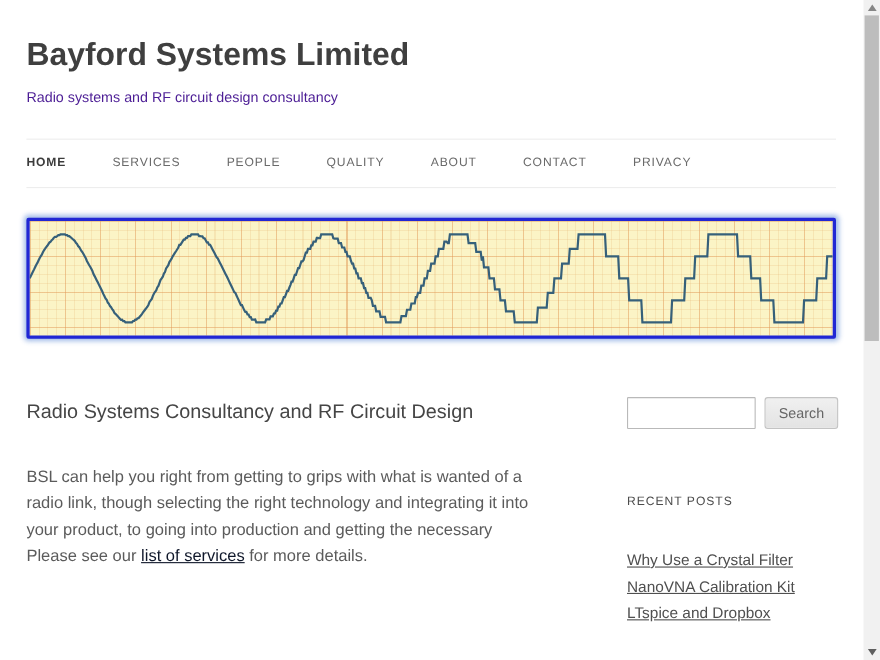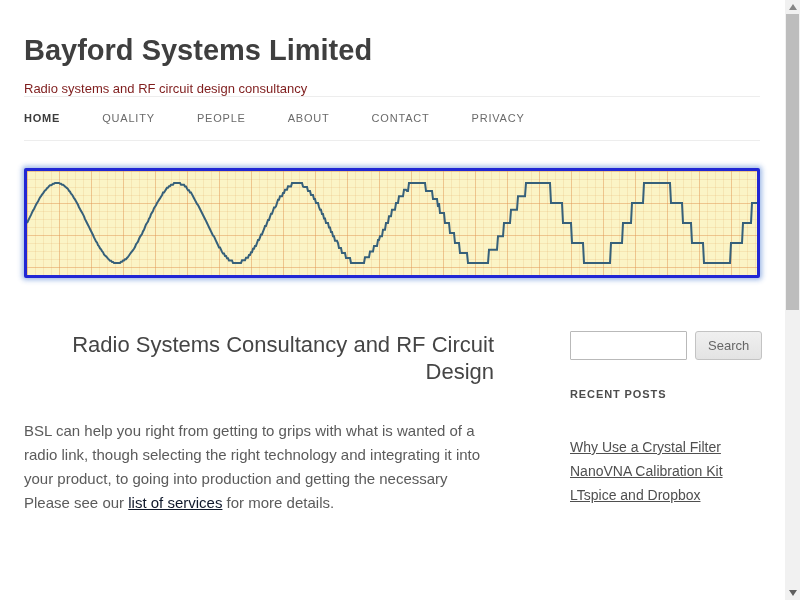--- a/index.html
+++ b/index.html
@@ -3,24 +3,24 @@
 <meta charset="utf-8">
 <style>
   * { margin:0; padding:0; box-sizing:border-box; }
   html,body { width:800px; height:600px; overflow:hidden; background:#ffffff;
               font-family:"Liberation Sans", sans-serif; }
   .viewport { position:relative; width:800px; height:600px; overflow:hidden; background:#fff; }
   .page { width:736px; margin-left:24px; }
 
   
   .site-title { margin-top:34px; font-size:29px; font-weight:bold; color:#3f3f3f; letter-spacing:0; }
-  .site-tagline { margin-top:14px; font-size:13px; color:#7f1d1d; }
+  .site-tagline { margin-top:14px; font-size:13px; color:#4c1d95; }
 
   
-  .main-nav { border-top:1px solid #ededed; border-bottom:1px solid #ededed; }
+  .main-nav { margin-top:30px; border-top:1px solid #ededed; border-bottom:1px solid #ededed; }
   .nav-row { display:flex; column-gap:42px; }
   .nav-item { display:inline-block; padding:15px 0; font-size:11px; line-height:13px;
               letter-spacing:0.8px; color:#6a6a6a; text-decoration:none; cursor:pointer; }
   .nav-item.active { color:#3c3c3c; font-weight:bold; }
 
   
   .banner { margin-top:27px; width:736px; height:110px;
             border:3px solid #2127d4; border-radius:2px;
             box-shadow:0 0 5px 2px rgba(150,178,228,0.9);
             background-color:#fbf4c6;
@@ -30,35 +30,35 @@
               repeating-linear-gradient(to right,  rgba(228,176,110,0.22) 0 1px, transparent 1px 8px),
               repeating-linear-gradient(to bottom, rgba(228,176,110,0.22) 0 1px, transparent 1px 8px);
             }
   .banner svg { display:block; width:730px; height:104px; }
 
   
   .content-row { display:flex; margin-top:53px; }
   .main-col { width:520px; }
   .side-col { width:190px; margin-left:auto; }
 
-  .page-title { font-size:22px; line-height:27px; font-weight:normal; color:#454545;
-                max-width:470px;text-align:right; }
+  .page-title { font-size:18px; line-height:27px; font-weight:normal; color:#454545;
+                max-width:470px; }
   .intro { margin-top:34px; font-size:15px; line-height:24px; color:#5b5b5b; }
   .intro span { display:block; }
   .services-line { font-size:15px; line-height:24px; color:#5b5b5b; }
   .services-link { color:#0f172a; text-decoration:underline; cursor:pointer; }
 
   
   .search-form { display:flex; align-items:flex-start; }
   .search-input { width:117px; height:29px; border:1px solid #b9b9b9; border-radius:1px;
                   padding:0 6px; font-size:13px; color:#444; background:#fff; outline:none; }
   .search-button { margin-left:8px; padding:6px 12px; font-size:13px; color:#666666;
                    background:linear-gradient(#f0f0f0,#e3e3e3); border:1px solid #c3c3c3;
                    border-radius:3px; cursor:pointer; font-family:"Liberation Sans",sans-serif; }
-  .widget-title { margin-top:28px; font-size:11px; font-weight:bold; letter-spacing:0.9px;
+  .widget-title { margin-top:60px; font-size:11px; font-weight:normal; letter-spacing:0.9px;
                   color:#4c4c4c; }
   .post-list { margin-top:35px; list-style:none; }
   .post-list a { display:block; font-size:14px; line-height:24px; color:#4f4f4f;
                  text-decoration:underline; cursor:pointer; }
 
   
   .scrollbar { position:absolute; top:0; right:0; width:15px; height:600px; background:#f1f1f1; }
   .scroll-btn { position:absolute; left:0; width:15px; height:14px; display:flex;
                 align-items:center; justify-content:center; cursor:pointer; }
   .scroll-btn.up { top:0; } .scroll-btn.down { bottom:0; }
@@ -76,22 +76,23 @@
   <div class="page">
 
     <header>
       <h1 class="site-title">Bayford Systems Limited</h1>
       <div class="site-tagline">Radio systems and RF circuit design consultancy</div>
     </header>
 
     <nav class="main-nav">
       <div class="nav-row">
         <a class="nav-item active">HOME</a>
+        <a class="nav-item">SERVICES</a>
+        <a class="nav-item">PEOPLE</a>
         <a class="nav-item">QUALITY</a>
-        <a class="nav-item">PEOPLE</a>
         <a class="nav-item">ABOUT</a>
         <a class="nav-item">CONTACT</a>
         <a class="nav-item">PRIVACY</a>
       </div>
     </nav>
 
     <div class="banner">
       <svg viewBox="0 0 730 104" preserveAspectRatio="none">
         <path id="wave-path" fill="none" stroke="#36607a" stroke-width="2" d="M0 52.0L1 50.0L2 47.9L3 45.9L4 43.9L5 41.7L6 39.6L7 38.0L8 35.9L9 33.8L10 32.0L11 30.6L12 28.4L13 26.5L14 25.1L15 23.6L16 22.4L17 20.9L18 19.4L19 18.8L20 17.3L21 16.5L22 15.1L23 14.3L24 14.3L25 13.6L26 12.8L27 12.8L28 12.0L29 12.0L30 12.0L31 12.0L32 12.0L33 12.8L34 12.8L35 13.7L36 13.7L37 14.5L38 15.4L39 16.3L40 17.1L41 18.1L42 19.8L43 20.7L44 22.7L45 23.6L46 25.3L47 27.1L48 28.4L49 30.2L50 32.0L51 33.8L52 36.2L53 38.0L54 39.9L55 41.5L56 43.4L57 45.3L58 48.2L59 50.0L60 52.0L61 54.0L62 55.9L63 58.0L64 60.0L65 62.0L66 64.0L67 66.4L68 68.4L69 70.5L70 71.5L71 74.1L72 75.2L73 77.3L74 78.3L75 80.1L76 81.2L77 83.4L78 84.4L79 85.3L80 86.4L81 87.6L82 88.7L83 89.8L84 89.7L85 90.9L86 90.9L87 92.0L88 92.0L89 92.0L90 92.0L91 92.0L92 92.0L93 92.0L94 90.8L95 90.8L96 89.6L97 89.6L98 88.3L99 88.3L100 87.0L101 85.8L102 84.5L103 83.0L104 81.7L105 80.4L106 79.1L107 77.8L108 76.0L109 73.3L110 72.0L111 70.7L112 68.0L113 65.8L114 64.4L115 63.0L116 60.3L117 58.9L118 56.1L119 53.4L120 52.0L121 50.6L122 47.7L123 46.3L124 43.1L125 41.6L126 40.1L127 37.2L128 35.7L129 34.2L130 32.0L131 30.5L132 28.9L133 27.4L134 25.8L135 24.3L136 21.6L137 21.6L138 20.0L139 18.4L140 16.8L141 16.8L142 15.2L143 15.3L144 13.7L145 13.7L146 13.7L147 12.0L148 12.0L149 12.0L150 12.0L151 12.0L152 12.0L153 12.0L154 13.7L155 13.7L156 13.8L157 13.8L158 15.6L159 15.6L160 17.5L161 19.3L162 19.3L163 21.5L164 21.5L165 23.4L166 25.3L167 27.2L168 29.1L169 31.0L170 33.0L171 34.0L172 36.0L173 38.0L174 40.0L175 42.0L176 44.0L177 46.0L178 48.0L179 49.9L180 52.0L181 54.1L182 56.2L183 58.3L184 60.4L185 62.5L186 64.6L187 65.3L188 67.6L189 69.8L190 72.0L191 74.2L192 76.4L193 76.4L194 78.7L195 80.9L196 82.6L197 82.6L198 84.9L199 84.9L200 87.3L201 87.3L202 89.6L203 89.6L204 89.6L205 89.5L206 92.0L207 92.0L208 92.0L209 92.0L210 92.0L211 92.0L212 92.0L213 92.0L214 92.0L215 89.3L216 89.3L217 89.3L218 89.3L219 86.7L220 86.7L221 86.7L222 84.0L223 84.0L224 81.3L225 81.3L226 77.7L227 77.7L228 74.9L229 74.9L230 72.0L231 69.1L232 69.1L233 66.3L234 63.4L235 63.4L236 60.6L237 58.2L238 55.1L239 55.1L240 52.0L241 48.9L242 48.9L243 45.8L244 42.8L245 42.8L246 39.7L247 36.6L248 36.6L249 35.3L250 32.0L251 28.7L252 28.7L253 25.3L254 25.3L255 25.3L256 22.0L257 22.0L258 18.7L259 18.7L260 18.7L261 15.3L262 15.3L263 15.6L264 15.6L265 12.0L266 12.0L267 12.0L268 12.0L269 12.0L270 12.0L271 12.0L272 12.0L273 12.0L274 12.0L275 12.0L276 15.6L277 16.0L278 16.0L279 16.0L280 16.0L281 20.0L282 20.0L283 20.0L284 24.0L285 24.0L286 24.0L287 28.0L288 28.0L289 32.0L290 32.0L291 32.0L292 36.0L293 38.7L294 38.7L295 43.1L296 43.1L297 47.6L298 47.6L299 52.0L300 52.0L301 52.0L302 56.4L303 56.4L304 60.9L305 60.9L306 65.3L307 65.3L308 69.8L309 69.8L310 69.8L311 72.0L312 77.0L313 77.0L314 77.0L315 82.0L316 82.0L317 82.0L318 82.0L319 87.0L320 87.0L321 87.0L322 87.0L323 87.0L324 92.0L325 92.0L326 92.0L327 92.0L328 92.0L329 92.0L330 92.0L331 92.0L332 92.0L333 92.0L334 92.0L335 92.0L336 92.0L337 92.0L338 86.3L339 86.3L340 86.3L341 86.3L342 86.3L343 80.6L344 80.6L345 80.6L346 80.6L347 74.9L348 74.9L349 74.9L350 74.9L351 69.1L352 69.1L353 65.3L354 65.3L355 65.3L356 58.7L357 58.7L358 58.7L359 52.0L360 52.0L361 52.0L362 45.3L363 45.3L364 45.3L365 38.7L366 38.7L367 38.7L368 38.7L369 32.0L370 32.0L371 32.0L372 25.3L373 25.3L374 25.3L375 25.3L376 25.3L377 18.7L378 18.7L379 18.7L380 20.0L381 20.0L382 12.0L383 12.0L384 12.0L385 12.0L386 12.0L387 12.0L388 12.0L389 12.0L390 12.0L391 12.0L392 12.0L393 12.0L394 12.0L395 12.0L396 12.0L397 12.0L398 12.0L399 20.0L400 20.0L401 20.0L402 20.0L403 20.0L404 20.0L405 20.0L406 28.0L407 28.0L408 28.0L409 28.0L410 28.0L411 36.0L412 32.0L413 42.0L414 42.0L415 42.0L416 42.0L417 42.0L418 52.0L419 52.0L420 52.0L421 52.0L422 52.0L423 62.0L424 62.0L425 62.0L426 62.0L427 62.0L428 72.0L429 72.0L430 72.0L431 72.0L432 72.0L433 82.0L434 82.0L435 82.0L436 82.0L437 82.0L438 82.0L439 82.0L440 82.0L441 92.0L442 92.0L443 92.0L444 92.0L445 92.0L446 92.0L447 92.0L448 92.0L449 92.0L450 92.0L451 92.0L452 92.0L453 92.0L454 92.0L455 92.0L456 92.0L457 92.0L458 92.0L459 92.0L460 92.0L461 92.0L462 78.7L463 78.7L464 78.7L465 78.7L466 78.7L467 78.7L468 78.7L469 78.7L470 78.7L471 65.3L472 65.3L473 65.3L474 65.3L475 65.3L476 65.3L477 52.0L478 52.0L479 52.0L480 52.0L481 52.0L482 52.0L483 52.0L484 38.7L485 38.7L486 38.7L487 38.7L488 38.7L489 38.7L490 38.7L491 25.3L492 25.3L493 25.3L494 25.3L495 25.3L496 25.3L497 25.3L498 25.3L499 12.0L500 12.0L501 12.0L502 12.0L503 12.0L504 12.0L505 12.0L506 12.0L507 12.0L508 12.0L509 12.0L510 12.0L511 12.0L512 12.0L513 12.0L514 12.0L515 12.0L516 12.0L517 12.0L518 12.0L519 12.0L520 12.0L521 12.0L522 12.0L523 12.0L524 32.0L525 32.0L526 32.0L527 32.0L528 32.0L529 32.0L530 32.0L531 32.0L532 32.0L533 32.0L534 32.0L535 32.0L536 52.0L537 52.0L538 52.0L539 52.0L540 52.0L541 52.0L542 52.0L543 52.0L544 52.0L545 72.0L546 72.0L547 72.0L548 72.0L549 72.0L550 72.0L551 72.0L552 72.0L553 72.0L554 72.0L555 72.0L556 72.0L557 92.0L558 92.0L559 92.0L560 92.0L561 92.0L562 92.0L563 92.0L564 92.0L565 92.0L566 92.0L567 92.0L568 92.0L569 92.0L570 92.0L571 92.0L572 92.0L573 92.0L574 92.0L575 92.0L576 92.0L577 92.0L578 92.0L579 92.0L580 92.0L581 92.0L582 92.0L583 92.0L584 72.0L585 72.0L586 72.0L587 72.0L588 72.0L589 72.0L590 72.0L591 72.0L592 72.0L593 72.0L594 72.0L595 72.0L596 52.0L597 52.0L598 52.0L599 52.0L600 52.0L601 52.0L602 52.0L603 52.0L604 52.0L605 32.0L606 32.0L607 32.0L608 32.0L609 32.0L610 32.0L611 32.0L612 32.0L613 32.0L614 32.0L615 32.0L616 32.0L617 12.0L618 12.0L619 12.0L620 12.0L621 12.0L622 12.0L623 12.0L624 12.0L625 12.0L626 12.0L627 12.0L628 12.0L629 12.0L630 12.0L631 12.0L632 12.0L633 12.0L634 12.0L635 12.0L636 12.0L637 12.0L638 12.0L639 12.0L640 12.0L641 12.0L642 12.0L643 12.0L644 32.0L645 32.0L646 32.0L647 32.0L648 32.0L649 32.0L650 32.0L651 32.0L652 32.0L653 32.0L654 32.0L655 32.0L656 52.0L657 52.0L658 52.0L659 52.0L660 52.0L661 52.0L662 52.0L663 52.0L664 52.0L665 72.0L666 72.0L667 72.0L668 72.0L669 72.0L670 72.0L671 72.0L672 72.0L673 72.0L674 72.0L675 72.0L676 72.0L677 92.0L678 92.0L679 92.0L680 92.0L681 92.0L682 92.0L683 92.0L684 92.0L685 92.0L686 92.0L687 92.0L688 92.0L689 92.0L690 92.0L691 92.0L692 92.0L693 92.0L694 92.0L695 92.0L696 92.0L697 92.0L698 92.0L699 92.0L700 92.0L701 92.0L702 92.0L703 92.0L704 72.0L705 72.0L706 72.0L707 72.0L708 72.0L709 72.0L710 72.0L711 72.0L712 72.0L713 72.0L714 72.0L715 72.0L716 52.0L717 52.0L718 52.0L719 52.0L720 52.0L721 52.0L722 52.0L723 52.0L724 52.0L725 32.0L726 32.0L727 32.0L728 32.0L729 32.0L730 32.0"></path>
       </svg>

